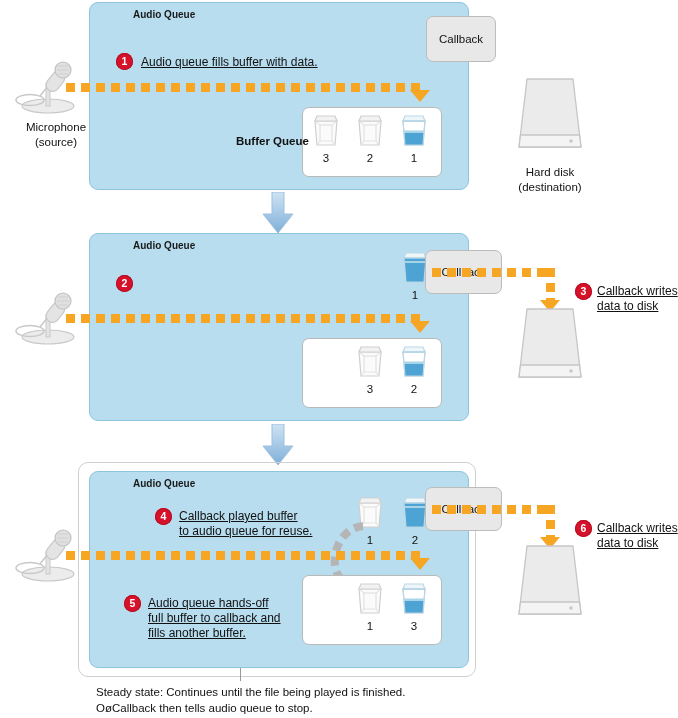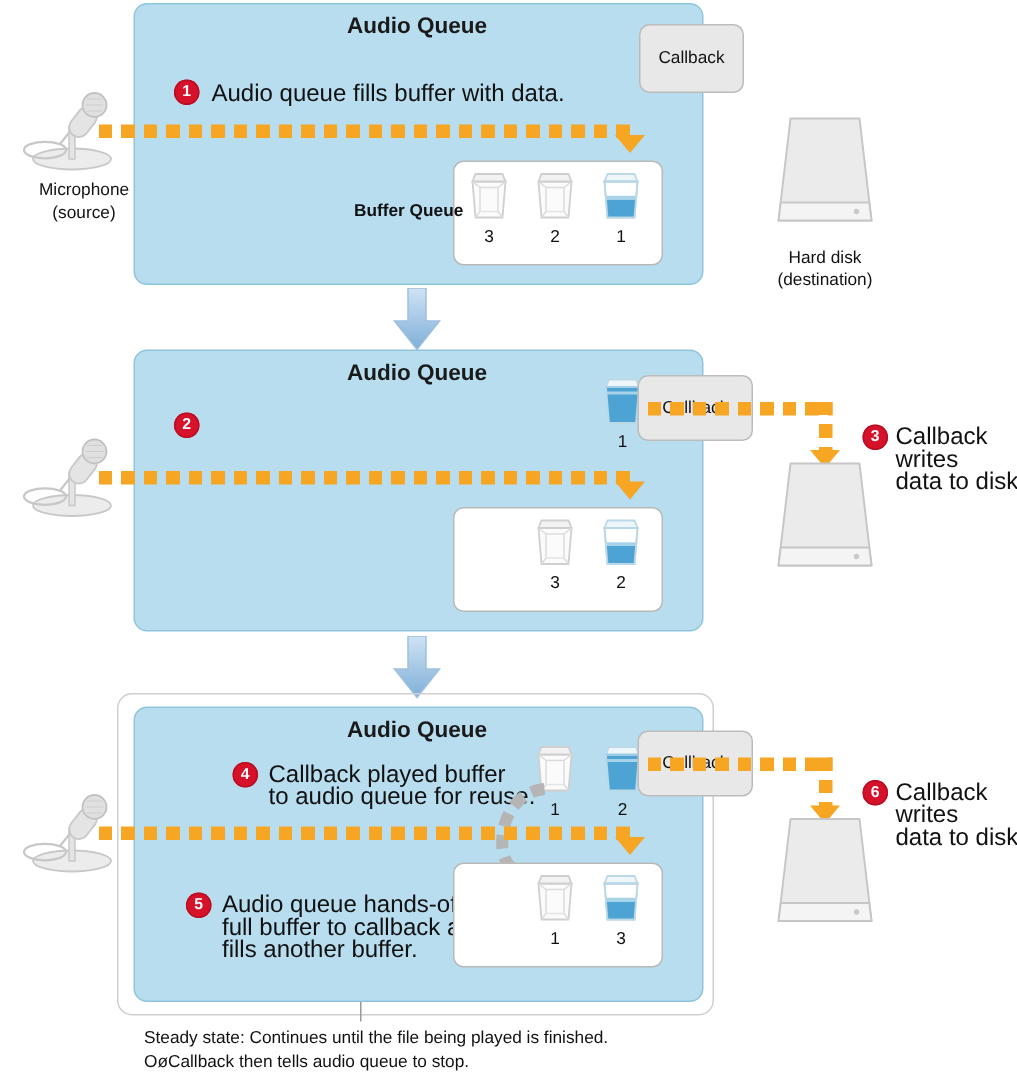--- a/index.html
+++ b/index.html
@@ -2,29 +2,29 @@
 <html><head>
 <meta charset="utf-8">
 <style>
   html,body{margin:0;padding:0;background:#ffffff;}
   body{width:678px;height:718px;position:relative;overflow:hidden;
        font-family:"Liberation Sans","DejaVu Sans",sans-serif;color:#1a1a1a;}
   .stage{position:absolute;left:0;top:0;width:678px;height:718px;}
 
   
   .panel{position:absolute;background:#b8ddef;border:1px solid #8fc4dd;border-radius:9px;}
-  .panel-title{position:absolute;left:0;right:0;text-align:center;font-weight:bold;font-size:15px;color:#1a1a1a;}
+  .panel-title{position:absolute;left:0;right:0;font-weight:bold;font-size:10px;color:#1a1a1a;padding-left:44px;}
   .outer-bracket{position:absolute;border:1px solid #cfcfcf;border-radius:10px;background:transparent;}
 
   
   .badge{position:absolute;width:17px;height:17px;border-radius:50%;
          background:#d6122b;color:#fff;font-size:10.5px;font-weight:bold;
          display:flex;align-items:center;justify-content:center;line-height:1;
          box-shadow:0 0 0 1px #b70d22 inset;}
-  .steptext{position:absolute;font-size:16px;line-height:15px;color:#111;white-space:pre-line;}
+  .steptext{position:absolute;font-size:12px;line-height:15px;color:#111;white-space:pre-line;text-decoration:underline;}
 
   
   .callback{position:absolute;background:#e8e8e8;border:1px solid #bcbcbc;border-radius:7px;
             display:flex;align-items:center;justify-content:center;font-size:11.5px;color:#111;}
 
   
   .bufferbox{position:absolute;background:#ffffff;border:1px solid #b9b9b9;border-radius:7px;}
   .bq-label{position:absolute;font-weight:bold;font-size:11.5px;color:#111;}
 
   

